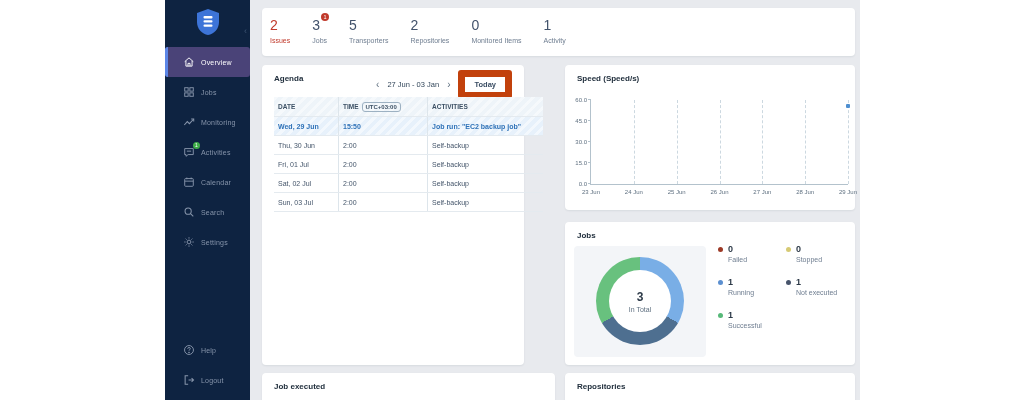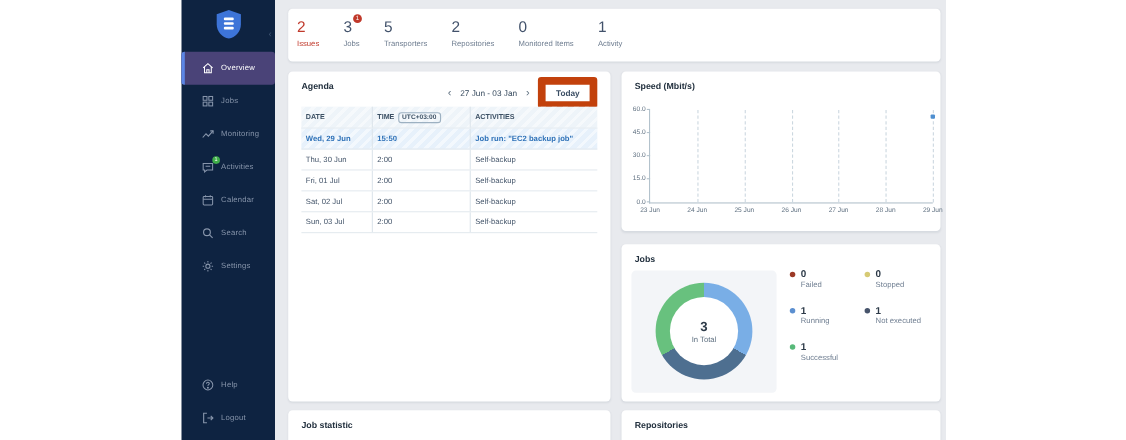--- a/index.html
+++ b/index.html
@@ -28,21 +28,21 @@
   
   #stats-card { left:12px; top:8px; width:593px; height:48px; }
   #stats-row { display:flex; gap:22px; padding:8px 0 0 8px; }
   .stat-item { cursor:pointer; }
   .stat-value-wrap { position:relative; display:inline-block; }
   .stat-value { font-size:14px; color:#42526b; }
   .stat-badge { position:absolute; top:-3px; right:-9px; width:8px; height:8px; border-radius:50%; background:#c0392b; color:#fff; font-size:5.5px; line-height:8px; text-align:center; }
   .stat-label { margin-top:3px; font-size:7px; color:#6e7d90; }
 
   
-  #agenda-card { left:12px; top:65px; width:293px; height:300px; }
+  #agenda-card { left:12px; top:65px; width:262px; height:300px; }
   #agenda-nav { position:absolute; right:12px; top:5px; display:flex; align-items:center; gap:6px; }
   .chev { color:#5f7080; font-size:10px; line-height:16px; cursor:pointer; padding:0 2px; }
   #agenda-range { font-size:7.5px; color:#33475b; }
   #today-btn { border:7px solid #c2410c; border-radius:3px; background:#fff; color:#3a4d63; font-size:7.5px; font-weight:700; padding:3px 9px; cursor:pointer; font-family:inherit; }
   #agenda-table { position:absolute; left:12px; top:32px; width:269px; }
   .tr { display:flex; height:19px; align-items:center; border-bottom:1px solid #e4eaef; font-size:7px; color:#44556a; cursor:pointer; }
   .tr .td { padding-left:4px; height:100%; display:flex; align-items:center; gap:3px; }
   .td.c-date { width:64px; }
   .td.c-time { width:89px; border-left:1px solid #dde5eb; }
   .td.c-act  { width:116px; border-left:1px solid #dde5eb; }
@@ -282,21 +282,21 @@
             <div class="tr">
               <div class="td c-date">Sun, 03 Jul</div>
               <div class="td c-time">2:00</div>
               <div class="td c-act">Self-backup</div>
             </div>
           </div>
       </div>
     </div>
 
     <div class="card" id="speed-card">
-      <div class="card-title">Speed (Mbit/s)</div>
+      <div class="card-title">Speed (Speed/s)</div>
       <div id="speed-plot">
           <div class="xlab" style="left: 0%;">23 Jun</div>
           <div class="vgrid" style="left: 16.6667%;"></div>
           <div class="xlab" style="left: 16.6667%;">24 Jun</div>
           <div class="vgrid" style="left: 33.3333%;"></div>
           <div class="xlab" style="left: 33.3333%;">25 Jun</div>
           <div class="vgrid" style="left: 50%;"></div>
           <div class="xlab" style="left: 50%;">26 Jun</div>
           <div class="vgrid" style="left: 66.6667%;"></div>
           <div class="xlab" style="left: 66.6667%;">27 Jun</div>
@@ -352,20 +352,20 @@
           </div>
           <div class="legend-item">
             <span class="legend-dot" style="background: rgb(87, 185, 121);"></span>
             <div class="legend-value">1</div>
             <div class="legend-label">Successful</div>
           </div>
         </div>
     </div>
 
     <div class="card" id="jobstat-card">
-      <div class="card-title">Job statistic</div>
+      <div class="card-title">Job executed</div>
     </div>
     <div class="card" id="repos-card">
       <div class="card-title">Repositories</div>
     </div>
 
   </div>
 </div>
 
 </body></html>

